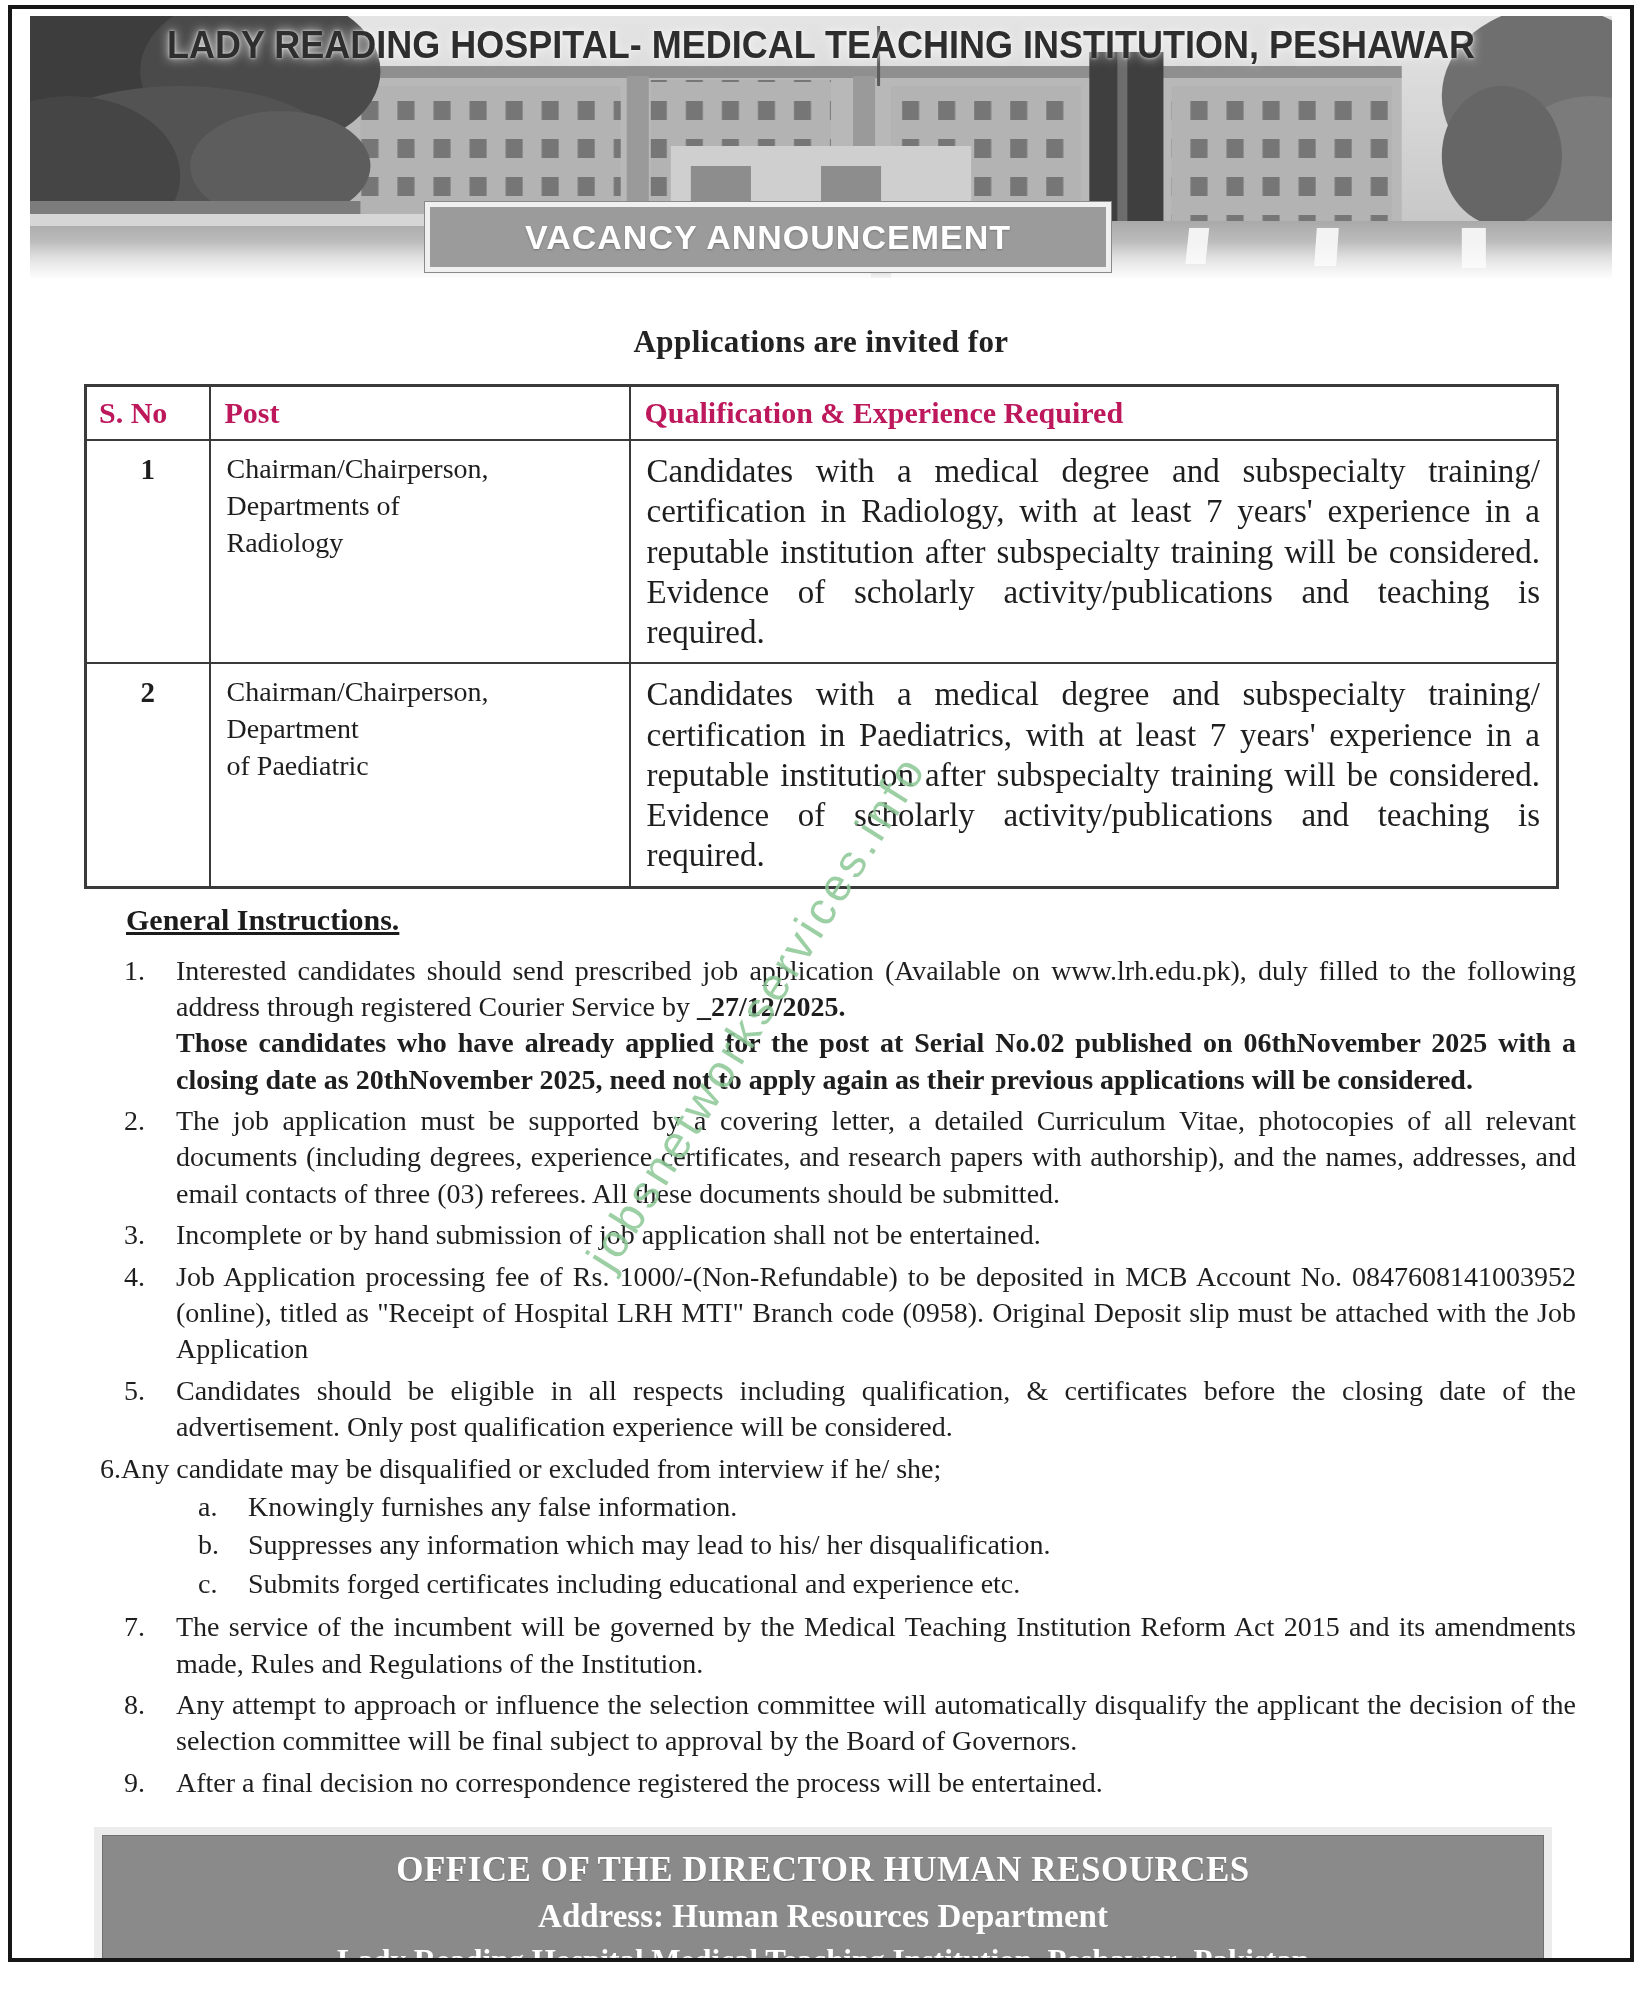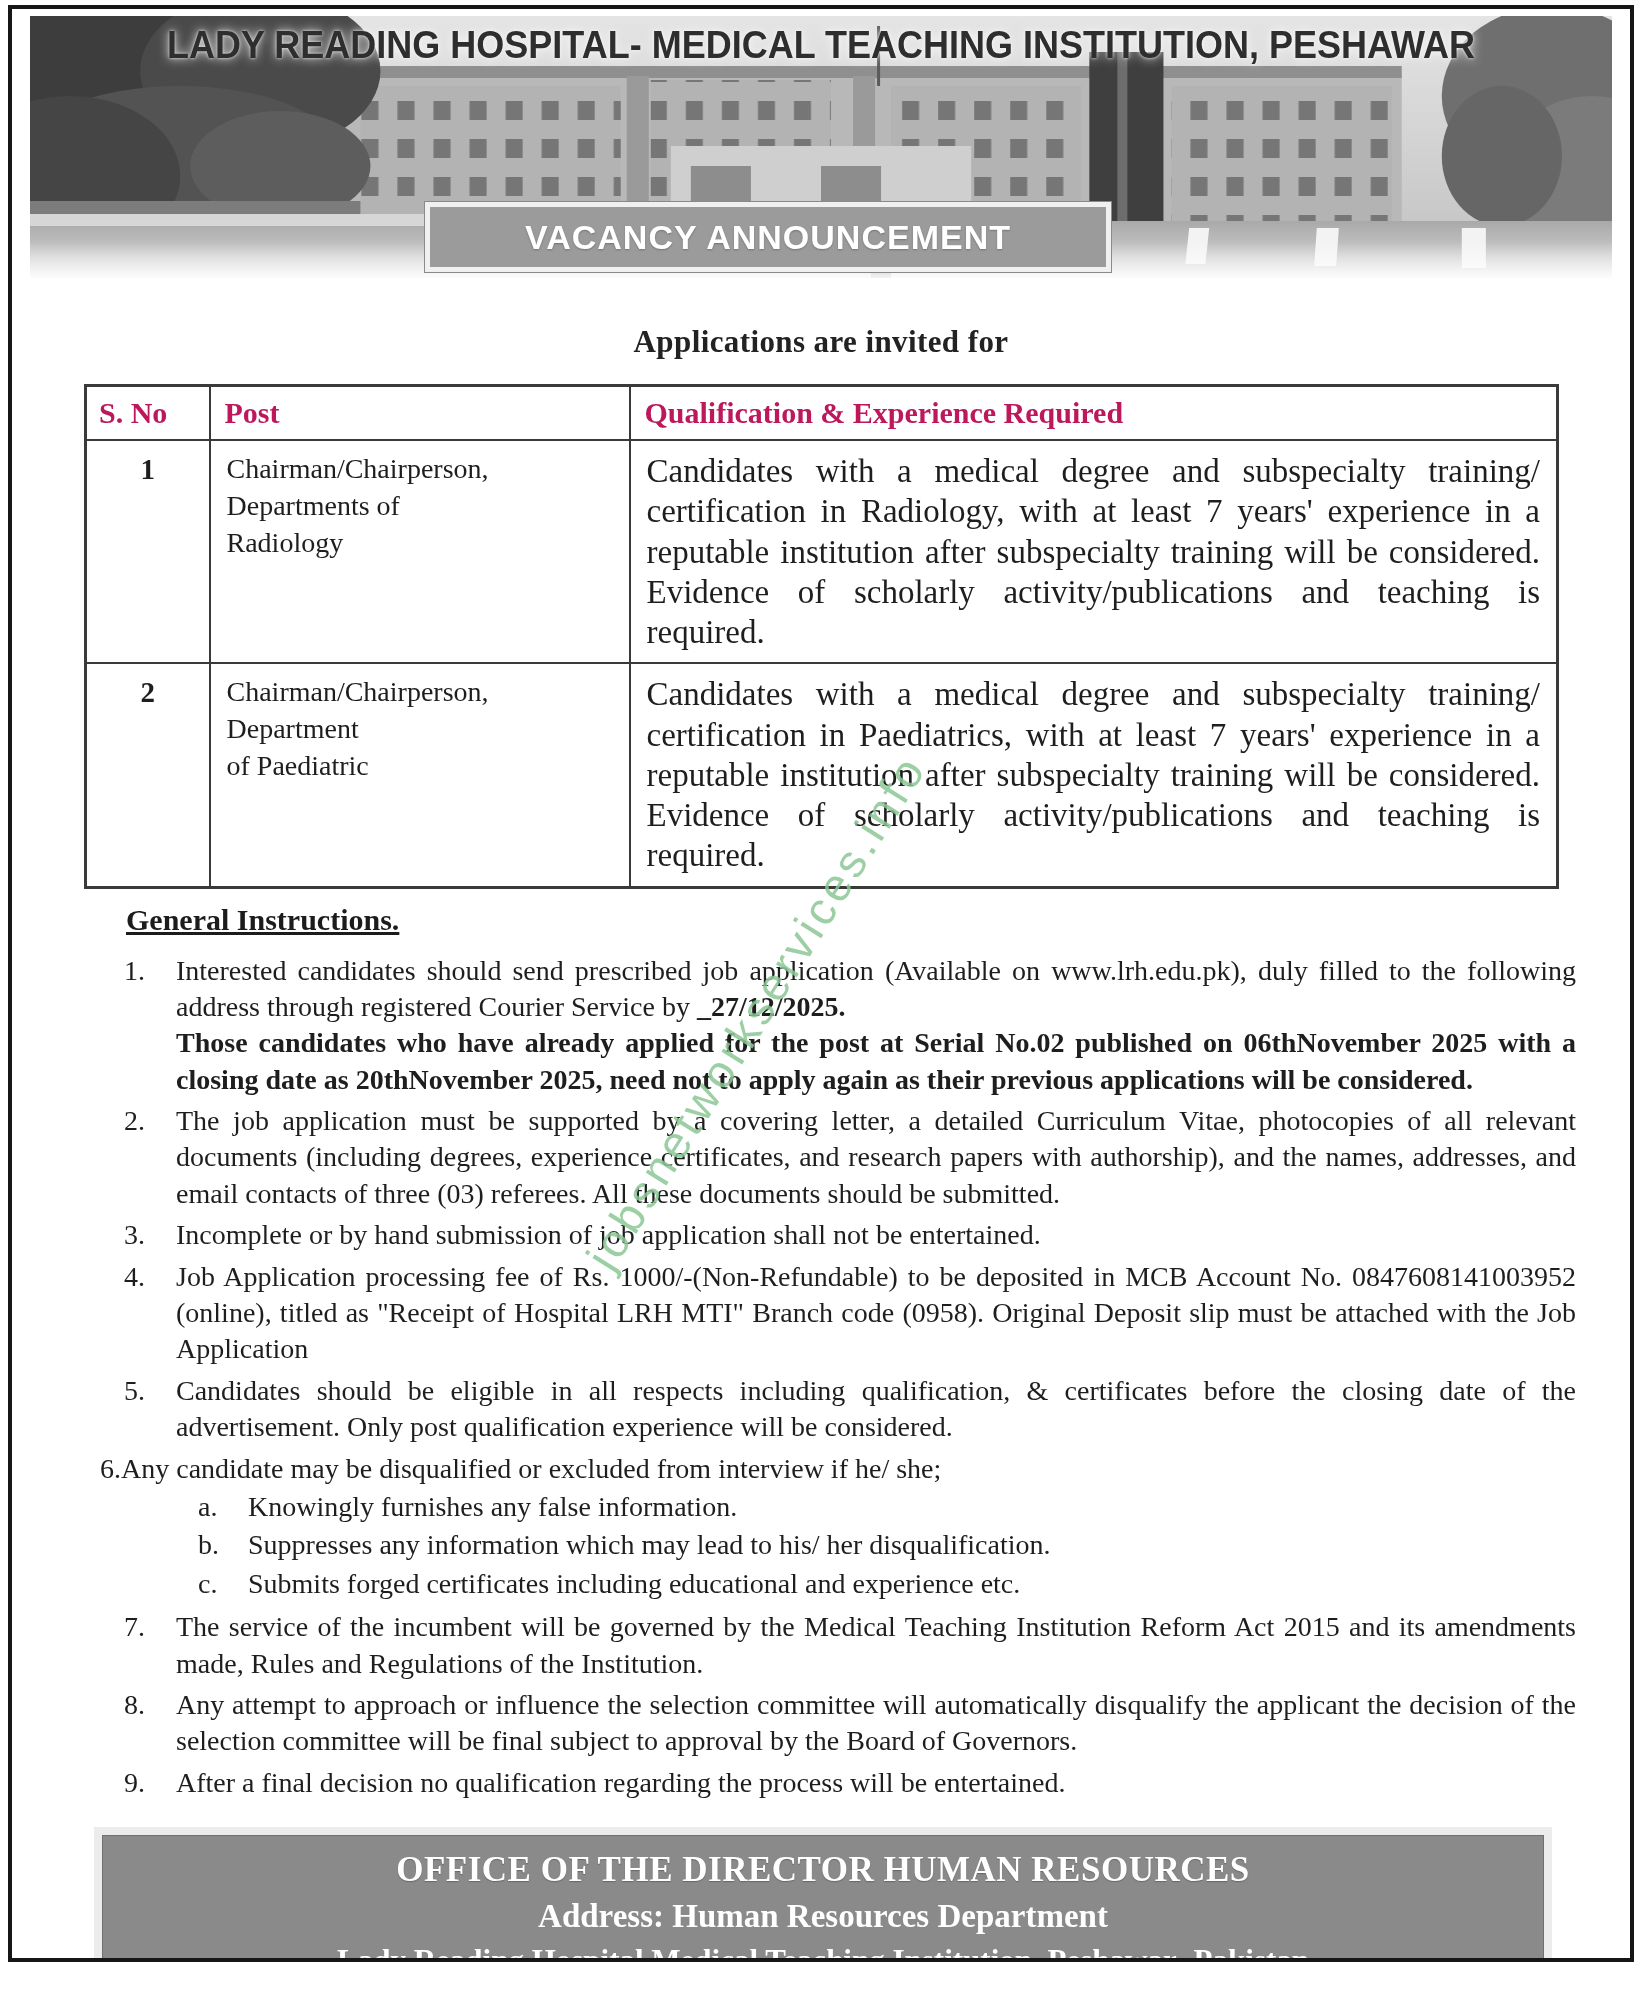--- a/index.html
+++ b/index.html
@@ -276,21 +276,21 @@
         <span class="num">8.</span>
         <div class="ibody">
           <p class="itext"><span class="t">Any attempt to approach or influence the selection committee will automatically disqualify the applicant the decision of the selection committee will be final subject to approval by the Board of Governors.</span></p>
 
         </div>
       </div>
 
       <div class="li">
         <span class="num">9.</span>
         <div class="ibody">
-          <p class="itext"><span class="t">After a final decision no qualification regarding the process will be entertained.</span></p>
+          <p class="itext"><span class="t">After a final decision no correspondence registered the process will be entertained.</span></p>
 
         </div>
       </div>
     </div>
     </div>
 
     <div class="footer">
       <div class="footer-box" style="background: rgb(138, 138, 138);">
         <div class="f1">OFFICE OF THE DIRECTOR HUMAN RESOURCES</div>
         <div class="f2">Address: Human Resources Department</div>

